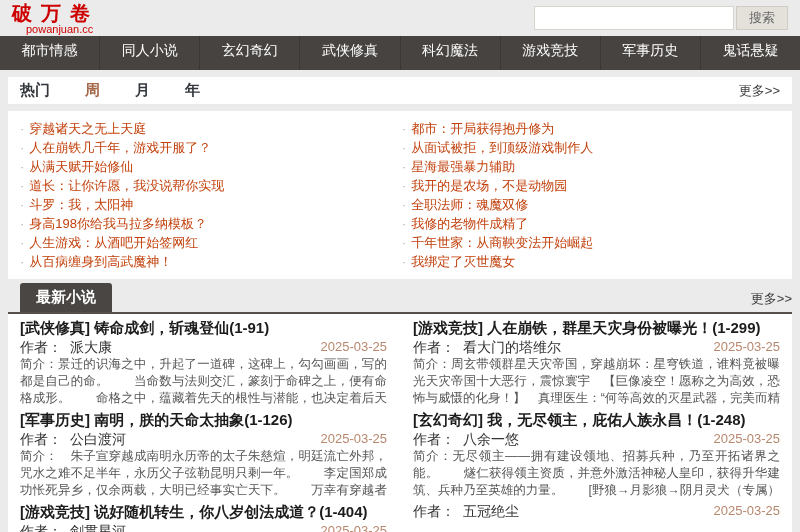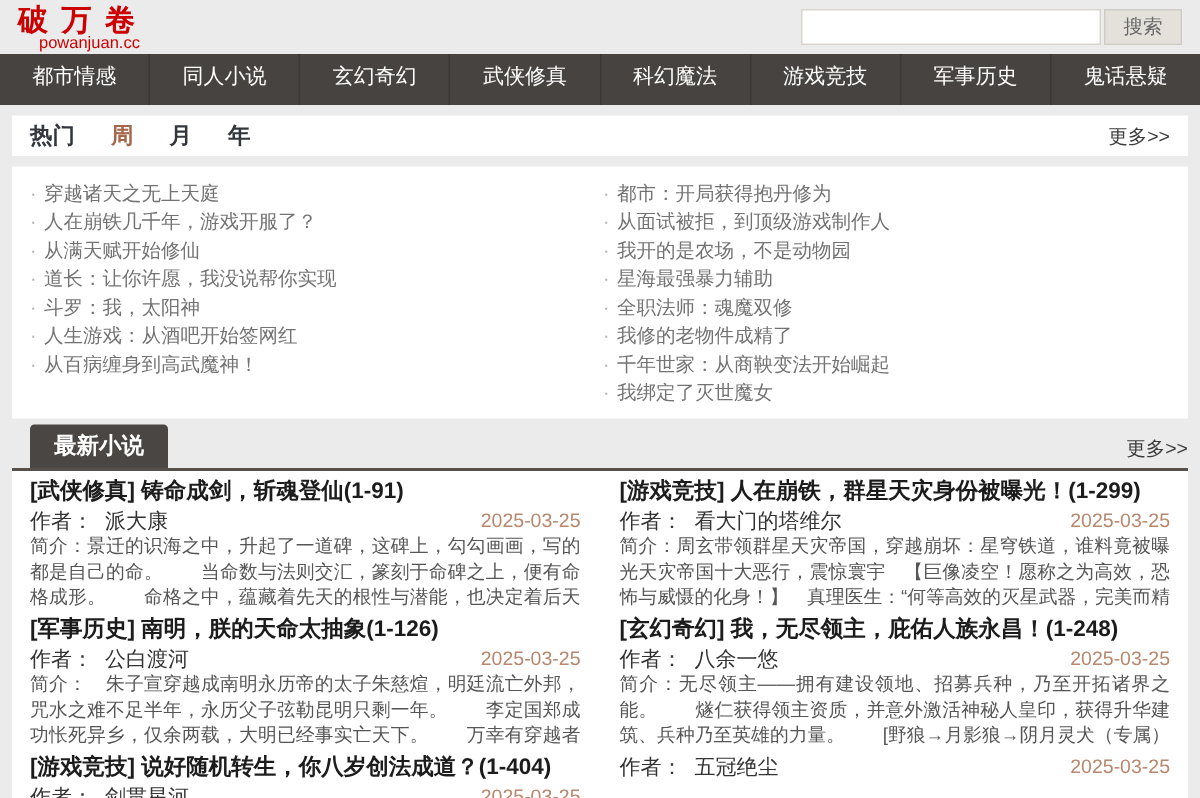--- a/index.html
+++ b/index.html
@@ -35,31 +35,31 @@
   .nav-item {
     flex:1; text-align:center; line-height:29px; color:#fff; font-size:14px;
     text-decoration:none; cursor:pointer;
   }
   .nav-item + .nav-item { border-left:1px solid #3a3734; }
   
   .panel { background:#fff; margin:0 8px; }
   .tabstrip {
     display:flex; align-items:center; padding:4px 12px; height:27px; margin-bottom:7px;
   }
-  .tabs { display:flex; gap:24px; }
+  .tabs { display:flex; gap:35px; }
   .tab {
     font-size:15px; font-weight:bold; color:#33373d; text-decoration:none; cursor:pointer;
   }
   .tab.active { color:#a5674a; }
   .more { margin-left:auto; font-size:13px; color:#3c3c3c; text-decoration:none; cursor:pointer; }
   
   .hotlist { display:flex; padding:8px 10px; margin-bottom:6px; }
   .hotlist ul { list-style:none; width:50%; }
   .hot-item {
-    font-size:13px; line-height:19px; color:#737373; cursor:pointer;
+    font-size:13px; line-height:19px; color:#c2410c; cursor:pointer;
     white-space:nowrap; overflow:hidden; padding-left:2px;
   }
   .hot-item::before { content:"·"; color:#b5b0aa; margin-right:5px; }
   
   .section-head {
     margin:0 8px; display:flex; align-items:flex-end; height:29px;
     border-bottom:2px solid #55504c;
     padding-left:12px;
   }
   .section-tab {
@@ -140,34 +140,35 @@
       <li class="hot-item">穿越诸天之无上天庭</li>
 
       <li class="hot-item">人在崩铁几千年，游戏开服了？</li>
 
       <li class="hot-item">从满天赋开始修仙</li>
 
       <li class="hot-item">道长：让你许愿，我没说帮你实现</li>
 
       <li class="hot-item">斗罗：我，太阳神</li>
 
+      <li class="hot-item">身高198你给我马拉多纳模板？</li>
 
       <li class="hot-item">人生游戏：从酒吧开始签网红</li>
 
       <li class="hot-item">从百病缠身到高武魔神！</li>
     </ul>
   <ul>
 
       <li class="hot-item">都市：开局获得抱丹修为</li>
 
       <li class="hot-item">从面试被拒，到顶级游戏制作人</li>
 
+      <li class="hot-item">星海最强暴力辅助</li>
+
       <li class="hot-item">我开的是农场，不是动物园</li>
-
-      <li class="hot-item">星海最强暴力辅助</li>
 
       <li class="hot-item">全职法师：魂魔双修</li>
 
       <li class="hot-item">我修的老物件成精了</li>
 
       <li class="hot-item">千年世家：从商鞅变法开始崛起</li>
 
       <li class="hot-item">我绑定了灭世魔女</li>
     </ul>
 </div>

